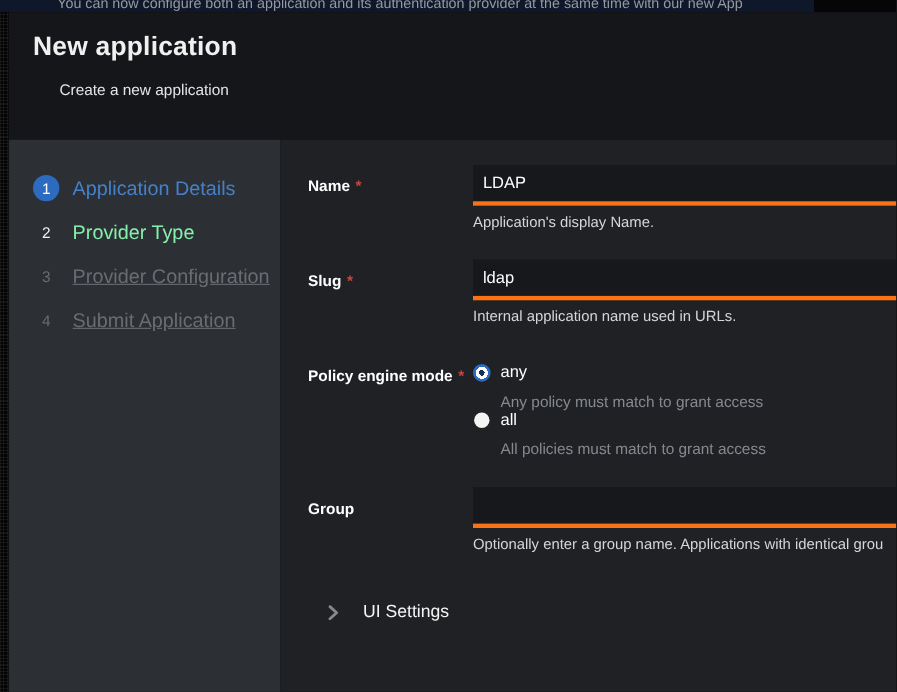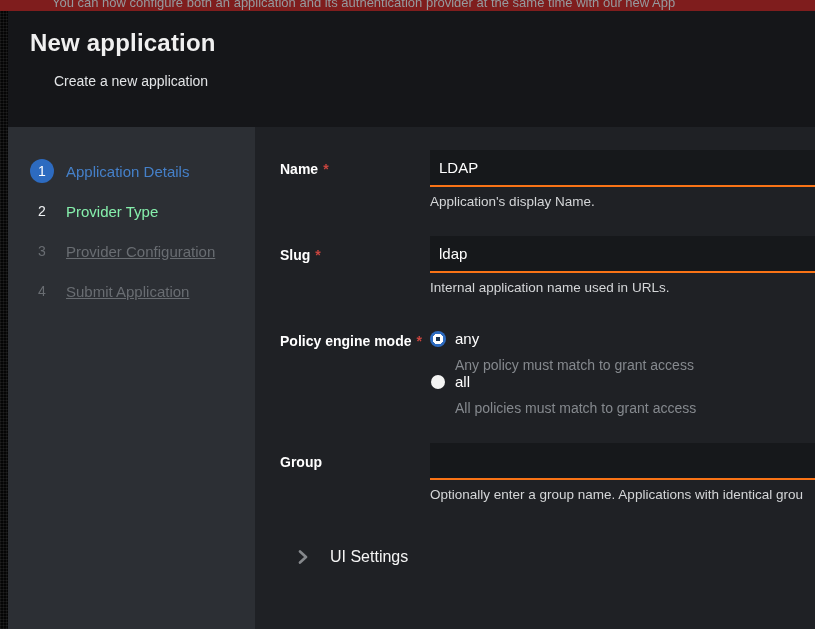--- a/index.html
+++ b/index.html
@@ -12,22 +12,22 @@
   }
   
   .backdrop-strip {
     position:absolute; left:0; top:11px; bottom:0; width:8px;
     background-color:#050505;
     background-image:repeating-linear-gradient(0deg, rgba(255,255,255,0.06) 0 1px, transparent 1px 3px),
                      repeating-linear-gradient(90deg, rgba(255,255,255,0.05) 0 1px, transparent 1px 3px);
   }
   
   .banner {
-    position:absolute; top:0; left:0; width:815px; height:11px;
-    background:#7f1d1d; overflow:hidden;
+    position:absolute; top:0; left:0; width:740px; height:11px;
+    background:#0f172a; overflow:hidden;
   }
   .banner span {
     display:block; margin-top:-4px; padding-left:52px;
     font-size:13px; line-height:14px; color:#969a9e; white-space:nowrap;
   }
   
   .modal {
     position:absolute; top:11px; left:8px; right:0; bottom:0;
     display:flex; flex-direction:column;justify-content:flex-end;
   }
@@ -45,31 +45,31 @@
     display:flex; align-items:center; justify-content:center;
     font-size:14px; border-radius:50%;
   }
   .step.current .step-num { background:#2d6bc0; color:#fff; }
   .step.current .step-label { color:#4580c9; }
   .step.enabled .step-num { color:#f0f2f4; }
   .step.enabled .step-label { color:#86efac; }
   .step.disabled { cursor:default; }
   .step.disabled .step-num { color:#696d72; }
   .step.disabled .step-label { color:#696d72;text-decoration:underline; }
-  .step-label { font-size:15px; }
+  .step-label { font-size:18px; }
   
   .wizard-main { flex:1; background:#1f2125; padding:23px 0 0 25px; overflow:hidden; }
   .field-row { display:grid; grid-template-columns:150px 1fr; margin-bottom:27px; }
   .field-label {
     padding-top:11px; font-size:14px; font-weight:700; color:#fff; white-space:nowrap;
   }
   .req { color:#c9453f; font-weight:700; margin-left:5px; }
   .text-input {
     display:block; width:100%; height:37px;
-    background:#16181b; border:none; border-bottom:2px solid #f97316; border-radius:0;
+    background:#16181b; border:none; border-bottom:4px solid #f97316; border-radius:0;
     color:#fff; font-size:15px; padding:0 9px;
     font-family:"Liberation Sans","DejaVu Sans",sans-serif; outline:none;
   }
   .helper { margin-top:7px; font-size:13.5px; color:#d4d6d8; white-space:nowrap; }
   
   .radio-col { padding-top:8px; }
   .radio-option { display:flex; align-items:center; }
   .radio-dot-checked {
     width:16px; height:16px; border-radius:50%; flex:none; cursor:pointer;
     background:radial-gradient(circle, #17314f 0 2.5px, #ffffff 2.5px 5.5px, #2d6bc0 5.5px 8px);

